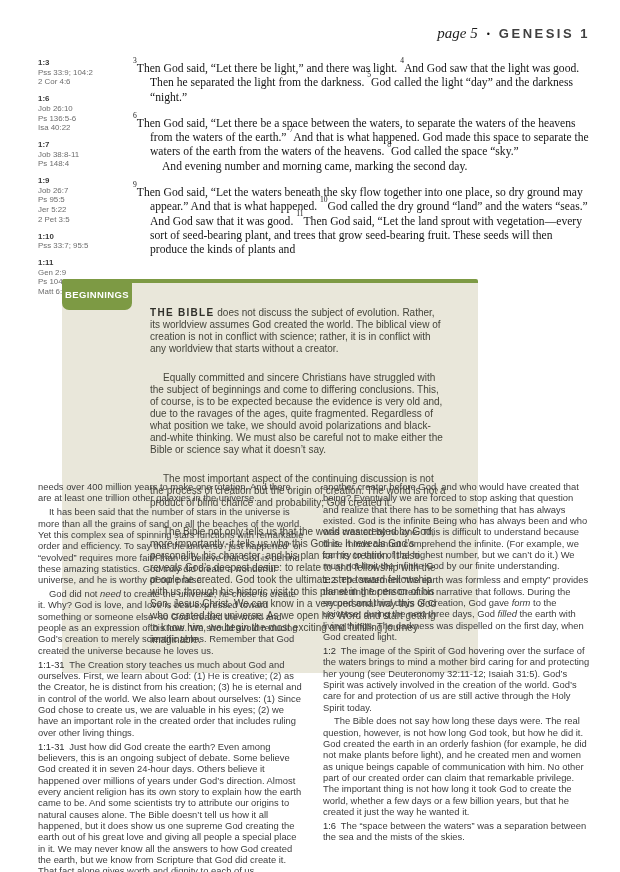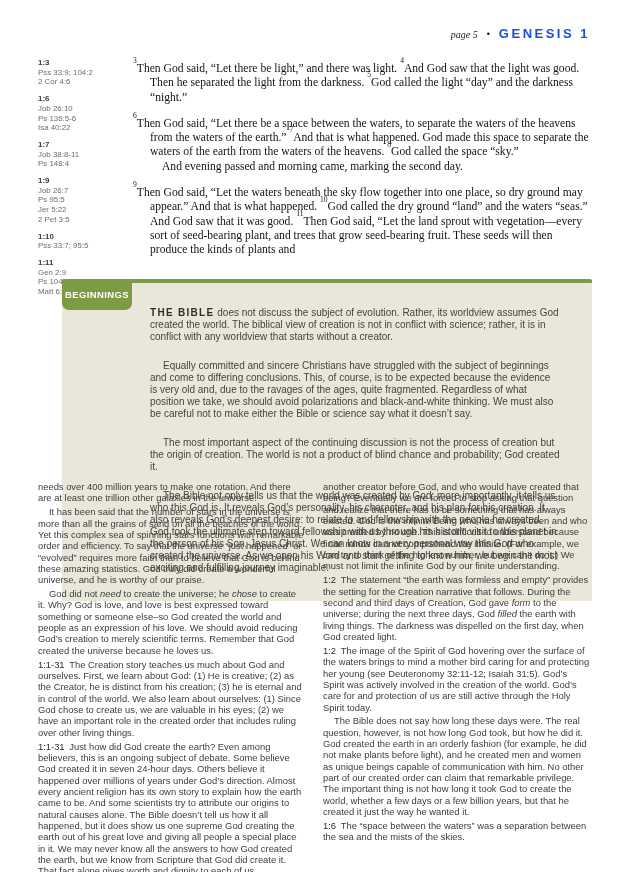--- a/index.html
+++ b/index.html
@@ -5,40 +5,40 @@
   * { box-sizing: border-box; }
   html,body { margin:0; padding:0; }
   body {
     width:620px; height:872px; position:relative; overflow:hidden;
     background:#ffffff; font-family:"Liberation Sans", sans-serif;
     -webkit-font-smoothing:antialiased;
   }
 
   
   .page-header { position:absolute; top:24px; left:0; right:30px; text-align:right; white-space:nowrap; }
-  .page-label { font-family:"Liberation Serif", serif; font-style:italic; font-size:10px; color:#1d1d1d; }
+  .page-label { font-family:"Liberation Serif", serif; font-style:italic; font-size:15px; color:#1d1d1d; }
   .header-bullet { font-size:9px; color:#111; margin:0 9px; vertical-align:1px; }
-  .book-title { font-weight:bold; font-size:13px; letter-spacing:2.5px; color:#1d4ed8; }
+  .book-title { font-weight:bold; font-size:13px; letter-spacing:2.5px; color:#404040; }
 
   
   .scripture-section { position:absolute; top:55px; left:38px; width:552px; display:flex; }
   .xref-col { width:95px; flex:none; padding-top:3px; }
   .xref-group { margin:0 0 7px 0; font-size:7.9px; line-height:9.7px; }
   .xref-verse { font-weight:bold; color:#3a3a3a; display:block; }
   .xref-ref { display:block; color:#6d6d6d; }
 
   .scripture-text { font-family:"Liberation Serif", serif; font-size:11.6px; line-height:14.3px; color:#141414; width:457px; }
   .scripture-para { margin:7px 0 12px 0; }
   .para-body { padding-left:17px; text-indent:-17px; }
   .verse-num { font-size:7.6px; position:relative; top:-4px; line-height:0; }
   .closing-line { margin-left:29px; }
 
   
   .callout {
-    position:absolute; top:279px; left:62px; width:530px; min-height:183px;
+    position:absolute; top:279px; left:62px; width:416px; min-height:183px;
     background:#e9e7da; border-top:4px solid #7d9a44; border-radius:2px;
     padding:7px 15px 10px 71px;
   }
   .callout-label {
     position:absolute; top:-4px; left:0; width:70px; height:31px;
     background:#7d9a44; color:#ffffff; font-size:9.5px; font-weight:bold; letter-spacing:0.4px;
     display:flex; align-items:center; justify-content:center;
     border-radius:3px 3px 7px 7px;
   }
   .callout p { margin:17px; font-size:10px; line-height:12px; color:#45453b; }
@@ -95,21 +95,21 @@
         <span class="xref-ref">Ps 104:14</span>
         <span class="xref-ref">Matt 6:30</span>
       </div>
     </div>
   <div class="scripture-text">
       <div class="scripture-para">
         <div class="para-body"><sup class="verse-num">3</sup>Then God said, “Let there be light,” and there was light. <sup class="verse-num">4</sup>And God saw that the light was good. Then he separated the light from the darkness. <sup class="verse-num">5</sup>God called the light “day” and the darkness “night.”</div>
       </div>
       <div class="scripture-para">
         <div class="para-body"><sup class="verse-num">6</sup>Then God said, “Let there be a space between the waters, to separate the waters of the heavens from the waters of the earth.” <sup class="verse-num">7</sup>And that is what happened. God made this space to separate the waters of the earth from the waters of the heavens. <sup class="verse-num">8</sup>God called the space “sky.”</div>
-        <div class="closing-line">And evening passed and morning came, marking the second day.</div>
+        <div class="closing-line">And evening number and morning came, marking the second day.</div>
       </div>
       <div class="scripture-para">
         <div class="para-body"><sup class="verse-num">9</sup>Then God said, “Let the waters beneath the sky flow together into one place, so dry ground may appear.” And that is what happened. <sup class="verse-num">10</sup>God called the dry ground “land” and the waters “seas.” And God saw that it was good. <sup class="verse-num">11</sup>Then God said, “Let the land sprout with vegetation—every sort of seed-bearing plant, and trees that grow seed-bearing fruit. These seeds will then produce the kinds of plants and</div>
       </div>
     </div>
 </div>
 
 <div class="callout">
   <div class="callout-label">BEGINNINGS</div>
   <div id="callout-body">

